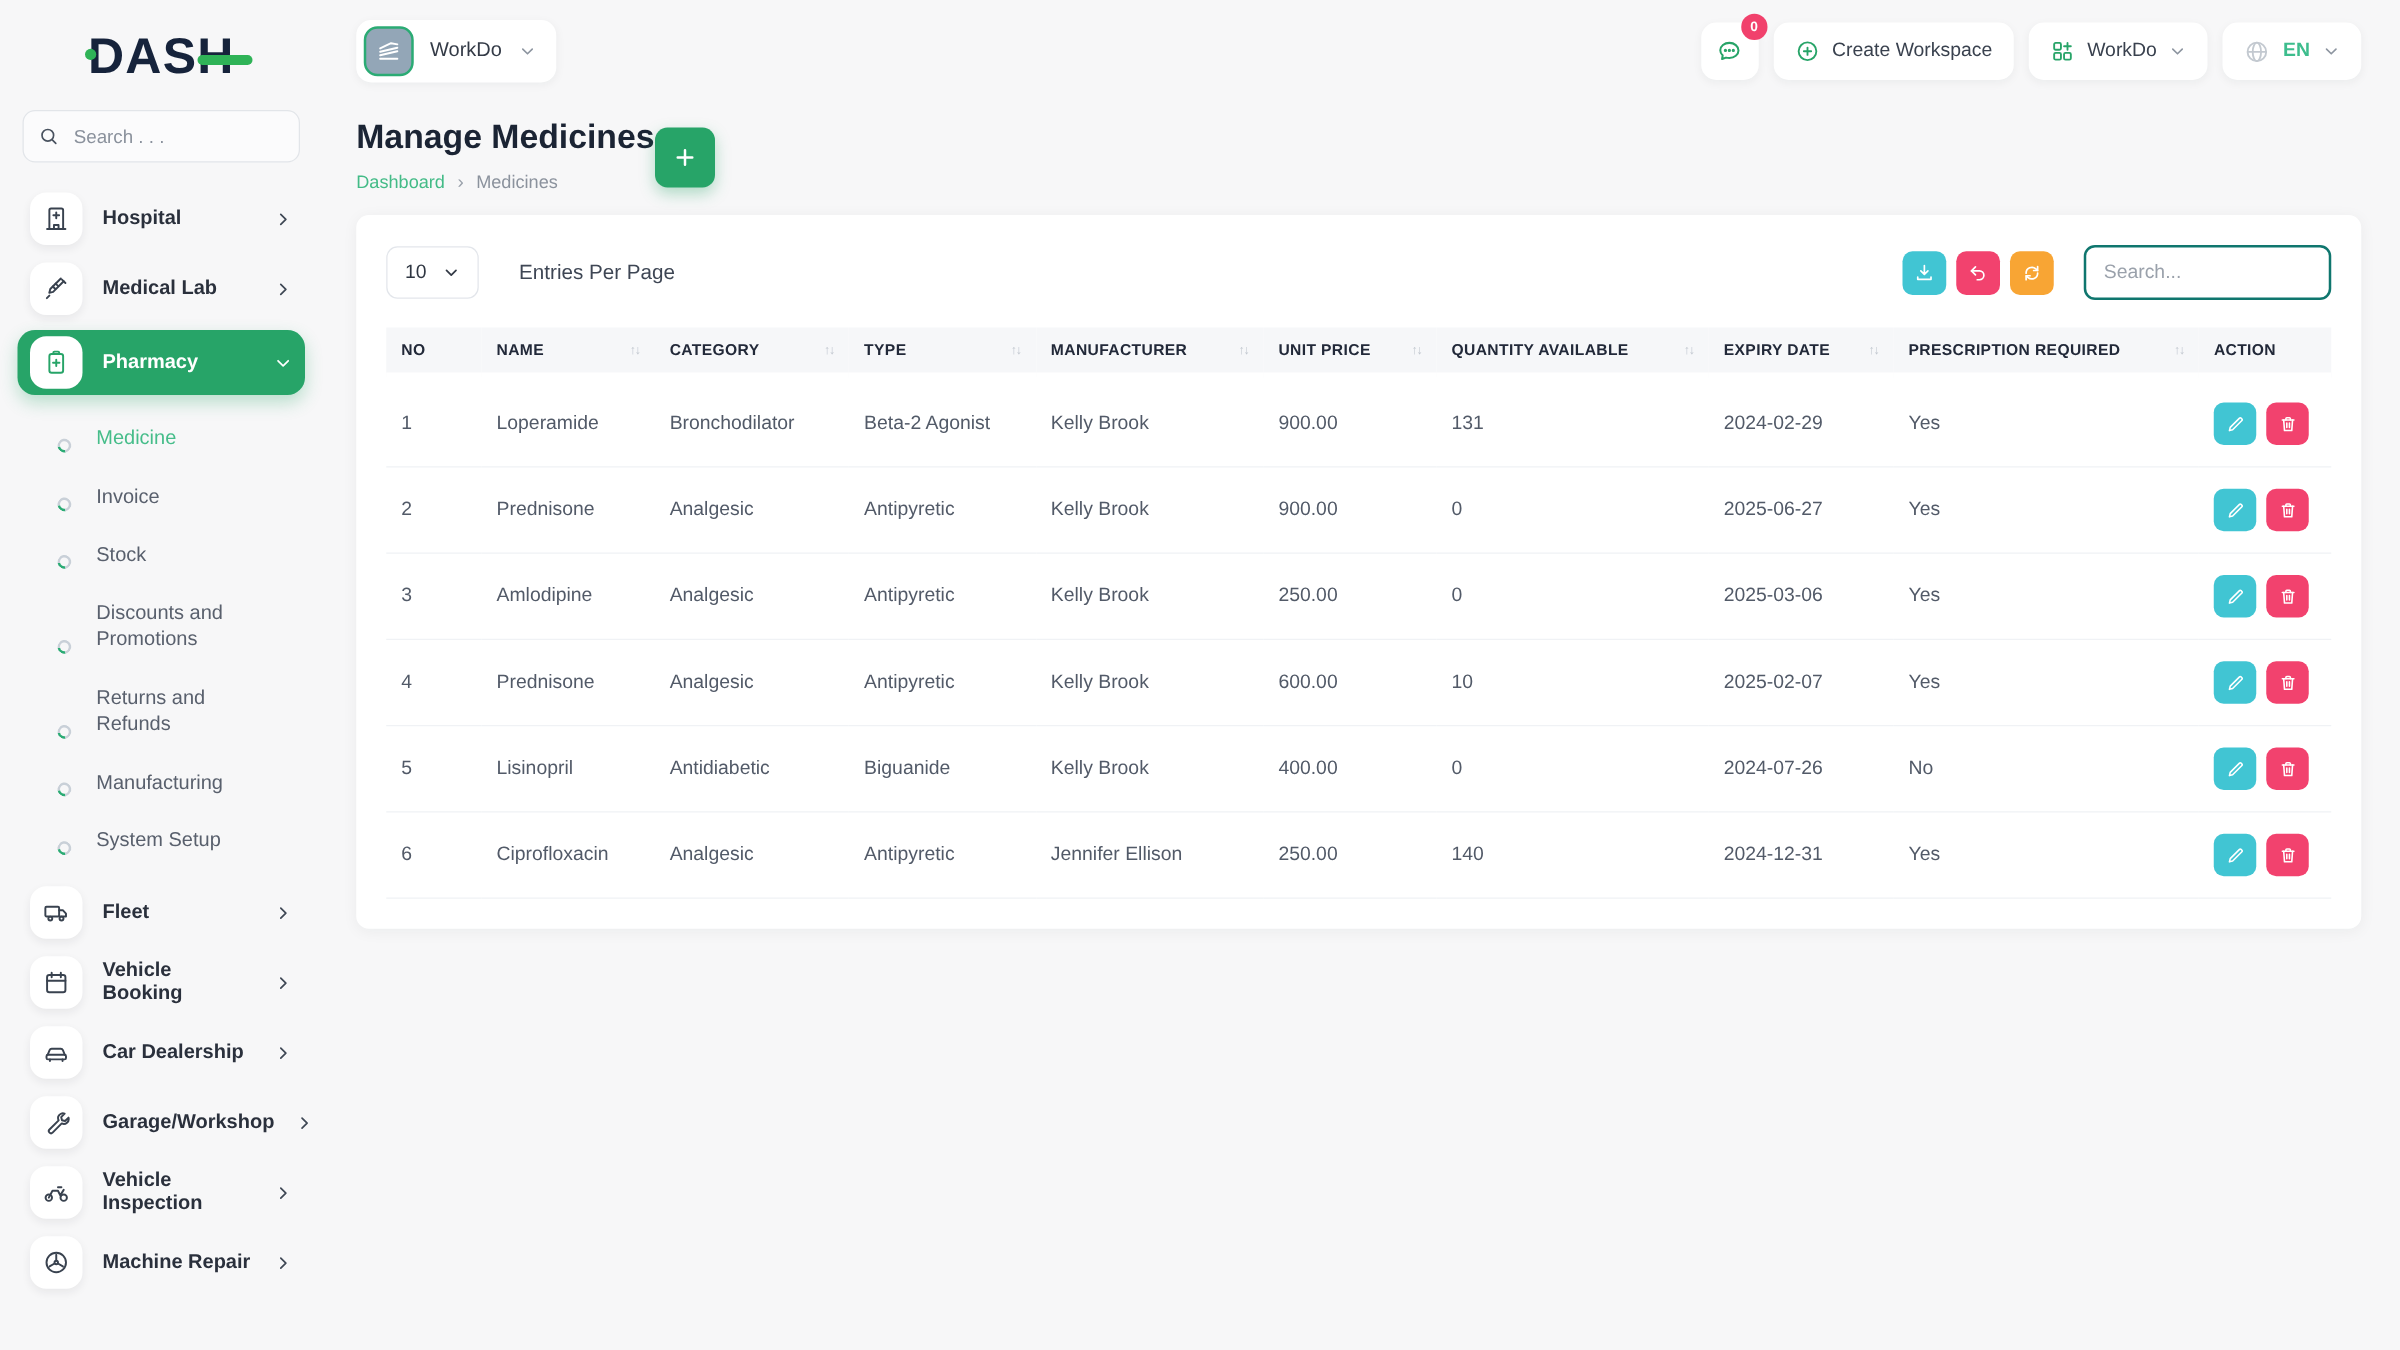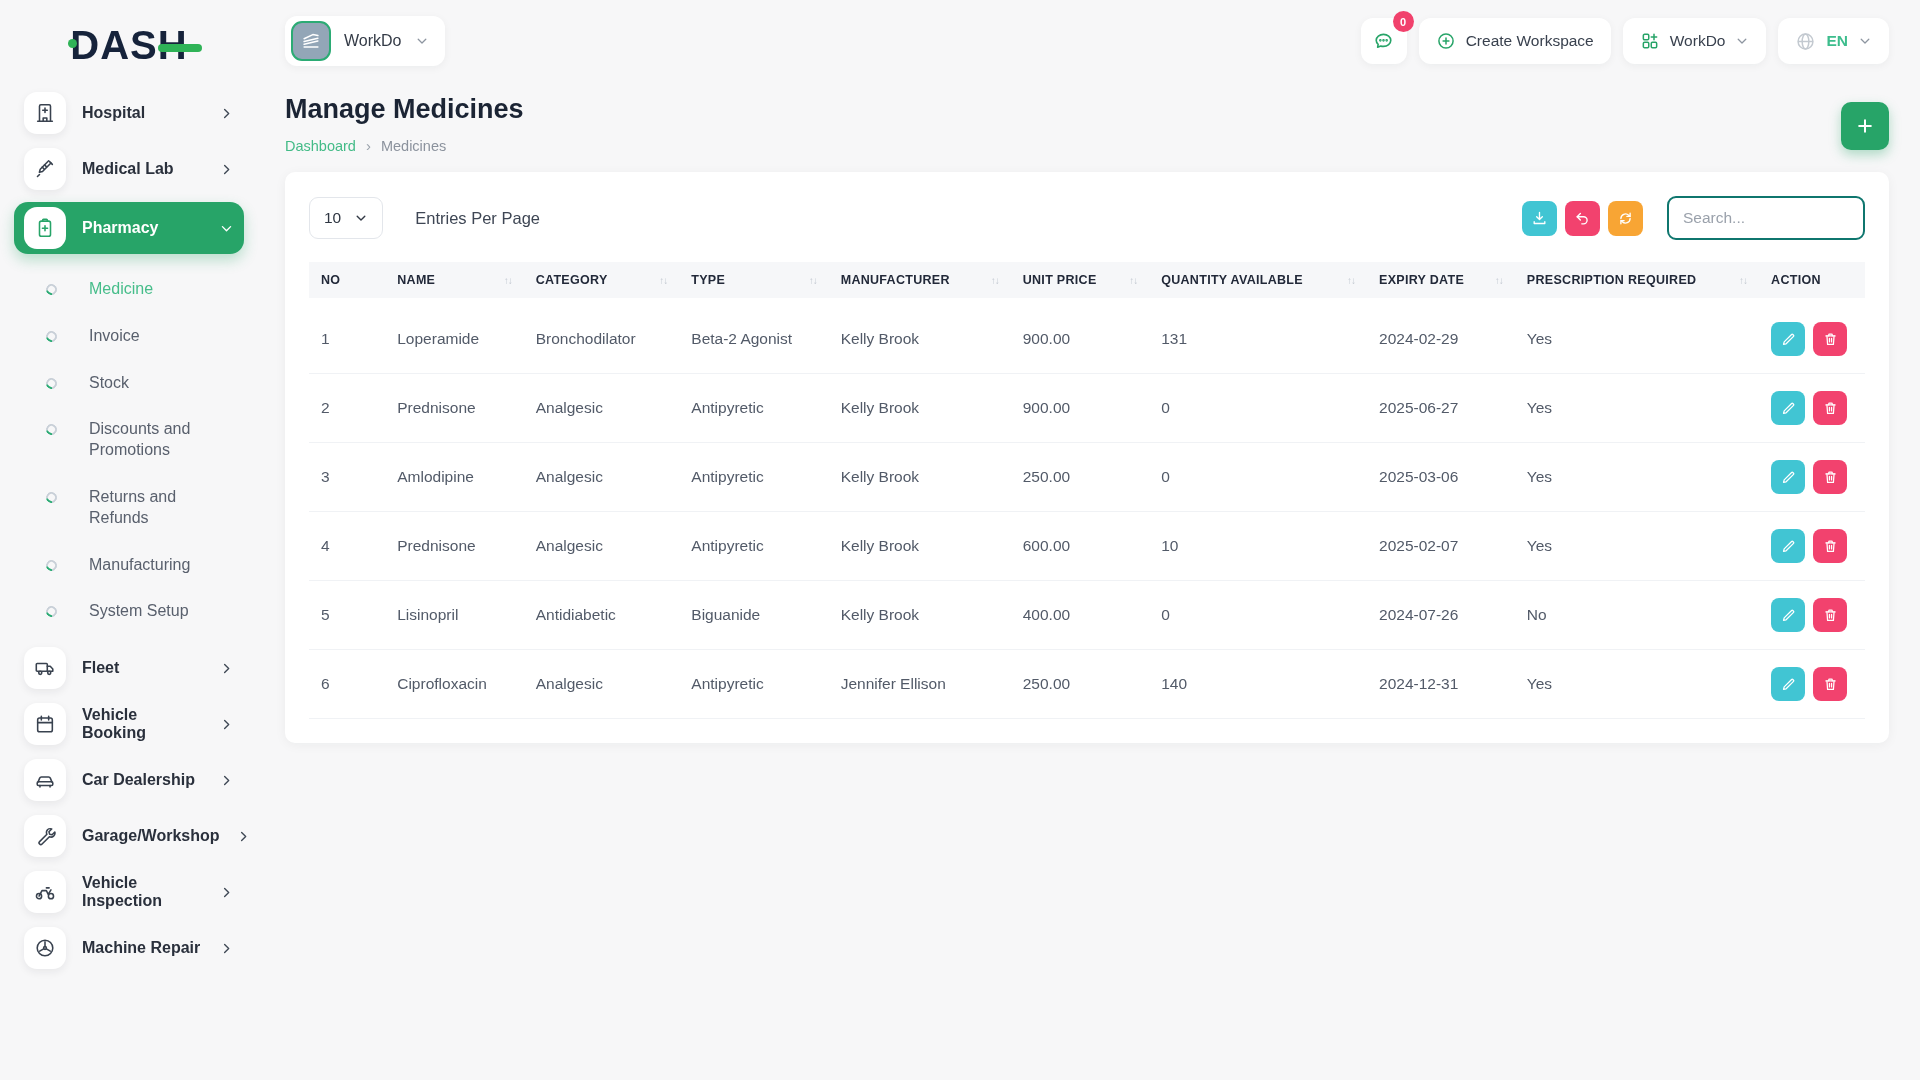--- a/index.html
+++ b/index.html
@@ -30,21 +30,21 @@
   .tile svg { width:22px; height:22px; }
   .mlabel { font-size:16px; font-weight:700; color:#2a303c; }
   .chev { margin-left:auto; color:#3f4855; display:flex; }
   .chev svg { width:15px; height:15px; }
   .mitem.active { background:#27a468; height:52px; margin-bottom:12px; box-shadow:0 6px 14px rgba(39,164,104,.3); }
   .mitem.active .mlabel { color:#fff; }
   .mitem.active .tile { color:#27a468; box-shadow:none; }
   .mitem.active .chev { color:#fff; }
 
   .submenu { padding:0 0 10px 32px; }
-  .sitem { display:flex; align-items:flex-start; gap:32px; padding:13px 0; cursor:pointer; }
+  .sitem { display:flex; align-items:flex-end; gap:20px; padding:13px 0; cursor:pointer; }
   .sitem .lbl { font-size:16px; color:#59606d; line-height:1.3; max-width:150px; }
   .sitem.active .lbl { color:#46bd8a; }
   .bullet { width:11px; height:11px; border:2px solid #c9d0d8; border-bottom-color:#2bab74;
             border-radius:50%; transform:rotate(35deg); margin-top:5px; flex:none; }
 
   
   .main { flex:1; min-width:0; padding:0 31px 0 27px; }
   .topbar { height:72px; display:flex; align-items:center; justify-content:space-between; padding-top:10px; }
   .ws-pill { display:flex; align-items:center; gap:13px; background:#fff; border-radius:12px;
              padding:5px 16px 5px 6px; box-shadow:0 2px 8px rgba(25,30,40,.05); cursor:pointer; }
@@ -61,21 +61,21 @@
   .badge { position:absolute; top:-7px; right:-7px; min-width:21px; height:21px; padding:0 5px;
            border-radius:11px; background:#f1416c; color:#fff; font-size:11px; font-weight:700;
            display:flex; align-items:center; justify-content:center; }
   .top-btn { height:46px; display:flex; align-items:center; gap:10px; background:#fff; border-radius:12px;
              padding:0 17px; font-size:15.5px; color:#39414e; cursor:pointer;
              box-shadow:0 2px 8px rgba(25,30,40,.05); }
   .top-btn .g { color:#27a468; display:flex; } .top-btn .g svg { width:20px; height:20px; }
   .globe { color:#c3c9d0; display:flex; } .globe svg { width:21px; height:21px; }
   .lang { color:#3dbd8d; font-weight:600; }
 
-  .page-head { display:flex; justify-content:space-between; align-items:flex-start; margin-top:22px; }
+  .page-head { display:flex; align-items:flex-start; margin-top:22px; }
   .title { font-size:27px; font-weight:700; color:#1b2434; }
   .crumbs { margin-top:12px; display:flex; align-items:center; gap:10px; font-size:14.5px; }
   .crumb-link { color:#43bb87; cursor:pointer; }
   .crumb-sep { color:#9aa1ab; font-size:15px; }
   .crumb-cur { color:#8b929d; }
   .add-btn { width:48px; height:48px; border-radius:10px; background:#27a468; color:#fff; border:none;
              display:flex; align-items:center; justify-content:center; cursor:pointer; margin-top:8px;
              box-shadow:0 5px 12px rgba(39,164,104,.35); }
   .add-btn svg { width:20px; height:20px; }
 
@@ -122,20 +122,29 @@
 
   <aside class="sidebar">
     <div class="logo-wrap">
       <div class="logo">
         <span class="logo-dot"></span>
         <span class="logo-text">DASH</span>
         <span class="logo-bar"></span>
       </div>
     </div>
 
+    <div class="side-search">
+      <span class="mag">
+        <svg viewBox="0 0 24 24" fill="none" stroke="currentColor" stroke-width="1.8" stroke-linecap="round">
+            <circle cx="11" cy="11" r="6.2"></circle>
+            <path d="M15.8 15.8L19.5 19.5"></path>
+          </svg>
+      </span>
+      <input type="text" placeholder="Search . . ." style="">
+    </div>
 
     <nav class="menu">
 
       <div class="mitem">
         <span class="tile">
           <svg viewBox="0 0 24 24" fill="none" stroke="currentColor" stroke-width="1.7" stroke-linecap="round" stroke-linejoin="round">
               <path d="M6 21V4.5A1.5 1.5 0 0 1 7.5 3h9A1.5 1.5 0 0 1 18 4.5V21"></path>
               <path d="M4 21h16"></path>
               <path d="M12 6.5v5M9.5 9h5"></path>
               <path d="M10 21v-3.5h4V21"></path>

